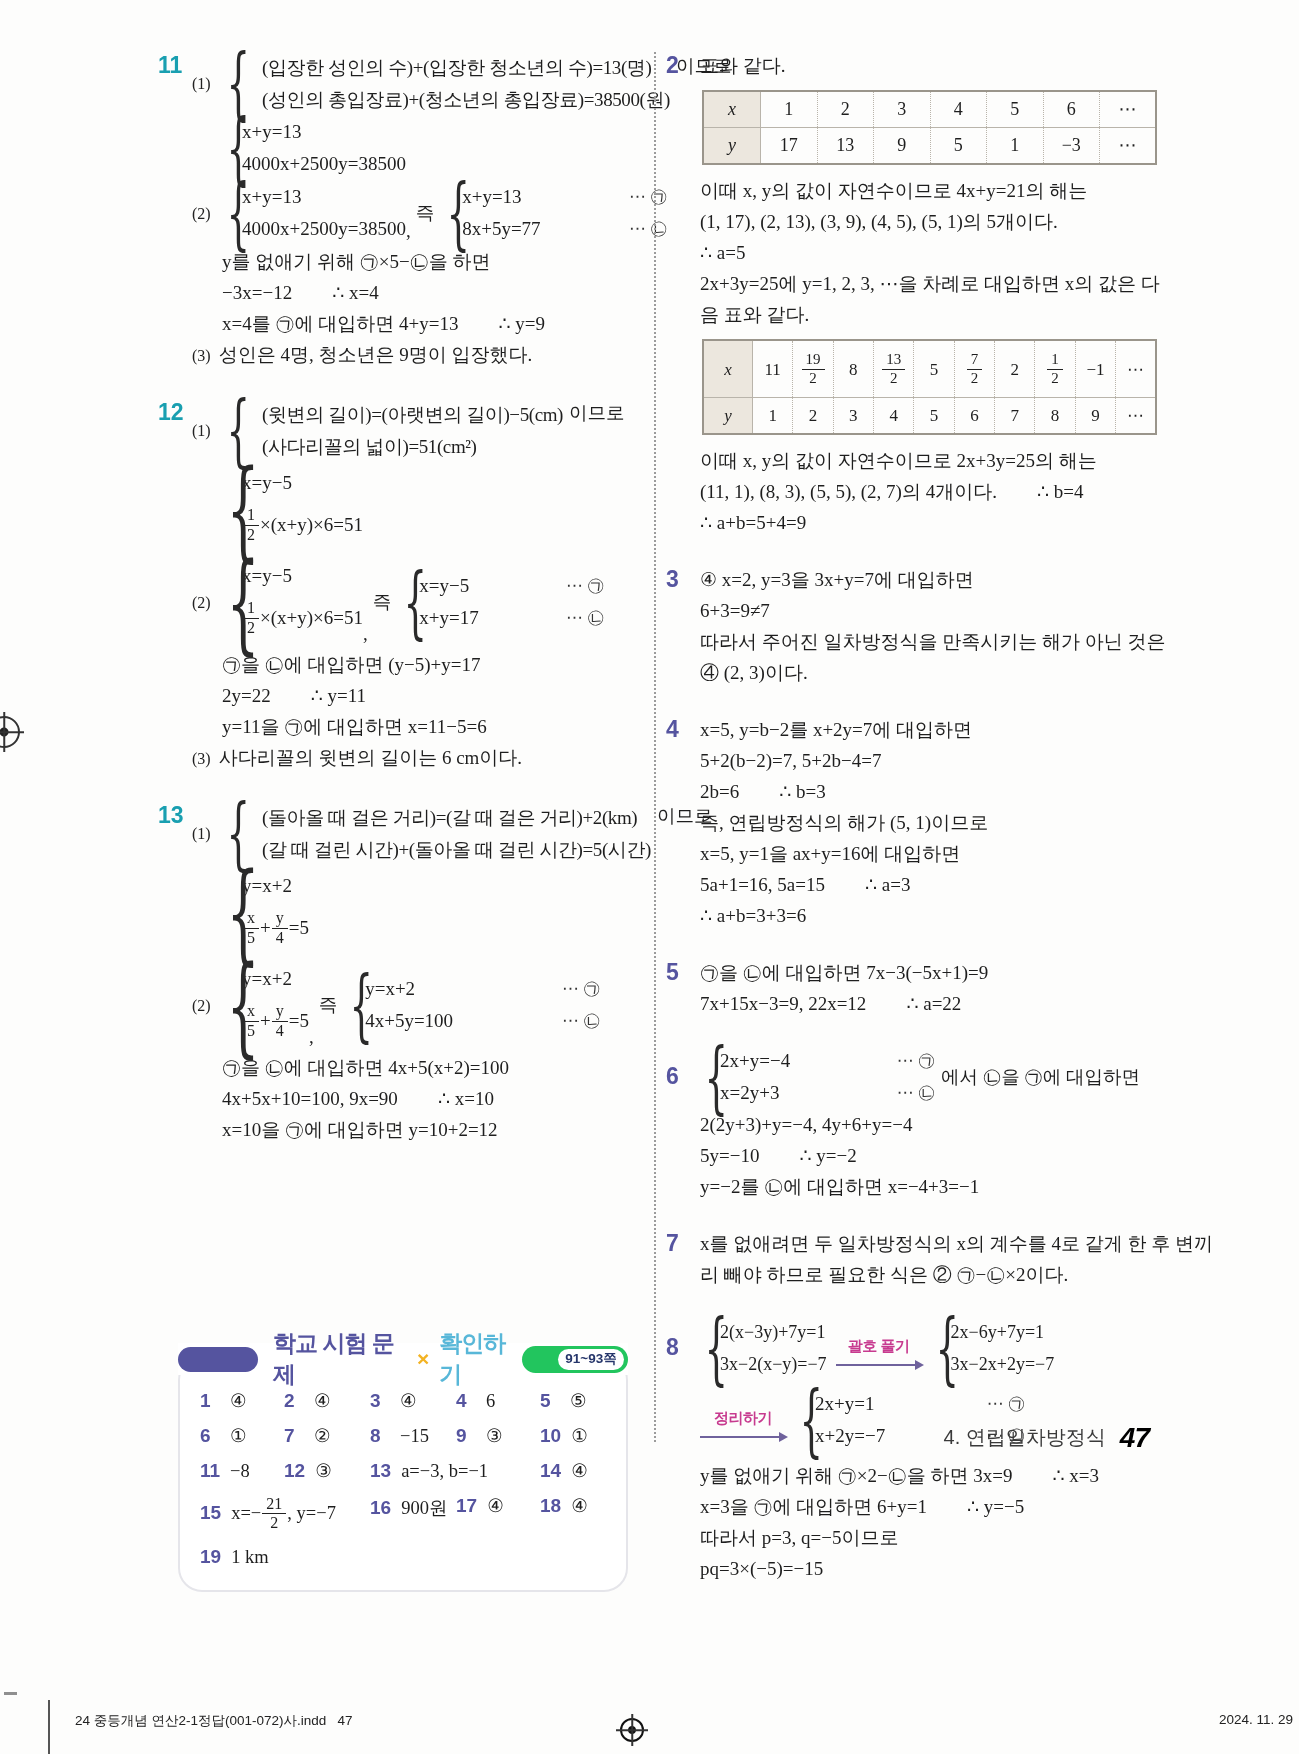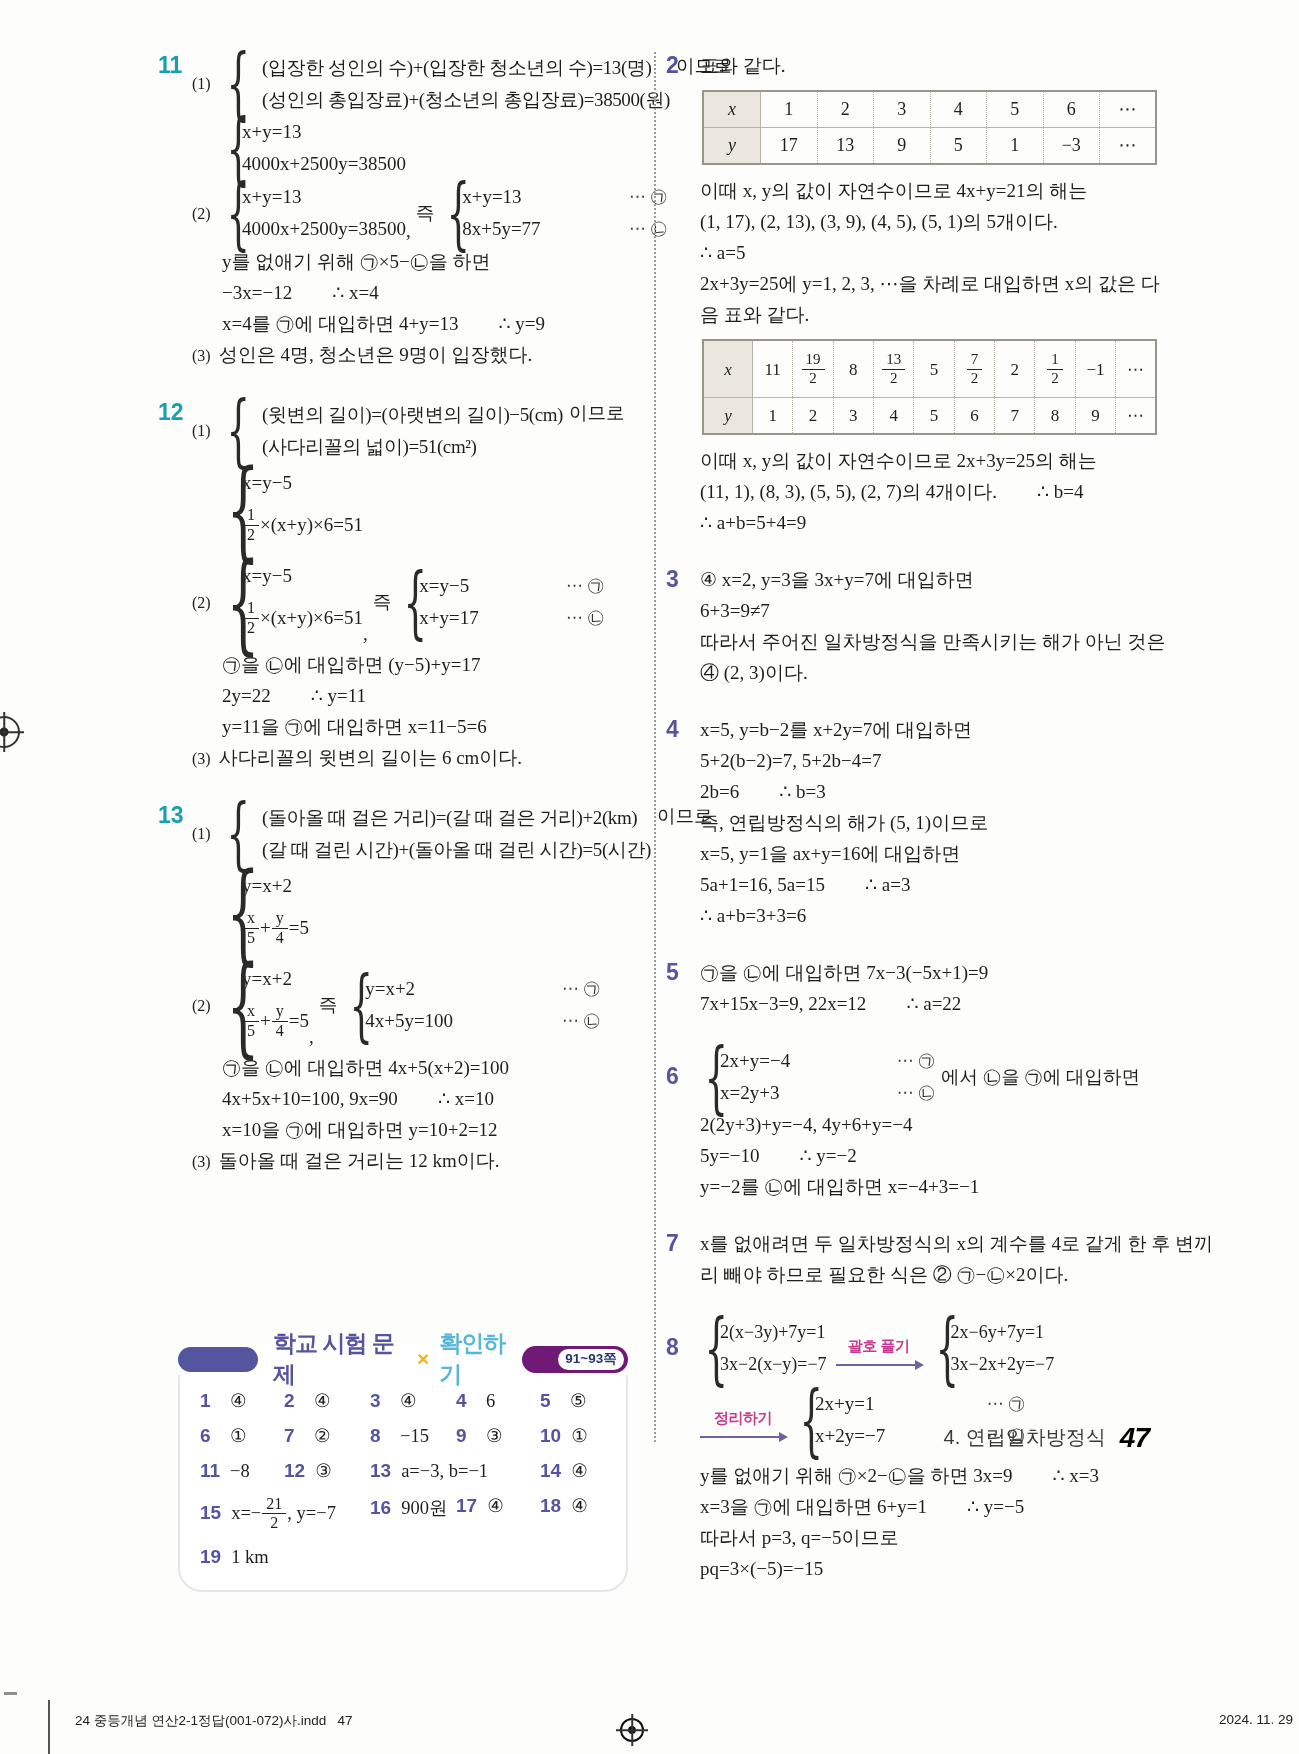--- a/index.html
+++ b/index.html
@@ -76,21 +76,21 @@
               border:2px solid #e5e5ea;border-radius:24px;background:#fff;}
   #box-header{position:absolute;top:-15px;left:-2px;right:-2px;height:32px;
               display:flex;align-items:center;background:#fff;}
   .hpill{width:80px;height:25px;background:#55549f;border-radius:13px;margin-right:15px;flex:none;}
   .htitle{font-family:"Liberation Sans",sans-serif;font-weight:bold;font-size:23px;
           color:#55549f;letter-spacing:-1px;}
   .hx{font-family:"Liberation Sans",sans-serif;font-weight:bold;font-size:21px;
       color:#f3b323;margin:0 10px;}
   .hcheck{font-family:"Liberation Sans",sans-serif;font-weight:bold;font-size:23px;
           color:#58b7d8;letter-spacing:-1px;}
-  .hbadge{margin-left:auto;position:relative;width:106px;height:27px;background:#701a75;
+  .hbadge{margin-left:auto;position:relative;width:106px;height:27px;background:#22c55e;
           border-radius:14px;flex:none;}
   .hbadge .inner{position:absolute;right:4px;top:3px;bottom:3px;width:66px;background:#fff;
                  border-radius:11px;display:flex;align-items:center;justify-content:center;
                  font-family:"Liberation Sans",sans-serif;font-weight:bold;font-size:13.5px;
                  color:#26366b;}
   #ansgrid{display:grid;grid-template-columns:84px 86px 86px 84px 1fr;
            padding:32px 10px 12px 20px;row-gap:13px;}
   .ai{display:flex;gap:10px;align-items:baseline;white-space:nowrap;}
   .an{color:#55549f;font-family:"Liberation Sans",sans-serif;font-weight:bold;
       font-size:19px;min-width:20px;}
@@ -314,21 +314,20 @@
               <span class="r">
                   <span>4x+5y=100</span>
                   <span class="mk">⋯ ㉡</span>
                 </span>
             </span>
           </span>
         </div>
         <div class="ln ind">㉠을 ㉡에 대입하면 4x+5(x+2)=100</div>
         <div class="ln ind"><span>4x+5x+10=100, 9x=90</span><span class="gap"></span><span>∴ x=10</span></div>
         <div class="ln ind">x=10을 ㉠에 대입하면 y=10+2=12</div>
-        <div class="ln"><span class="pline-label">(3)</span><span>돌아올 때 걸은 거리는 12 km이다.</span></div>
       </div>
     </div>
   </div>
 
   <div id="answer-box">
     <div id="box-header">
       <span class="hpill"></span>
       <span class="htitle">학교 시험 문제</span>
       <span class="hx">×</span>
       <span class="hcheck">확인하기</span>

